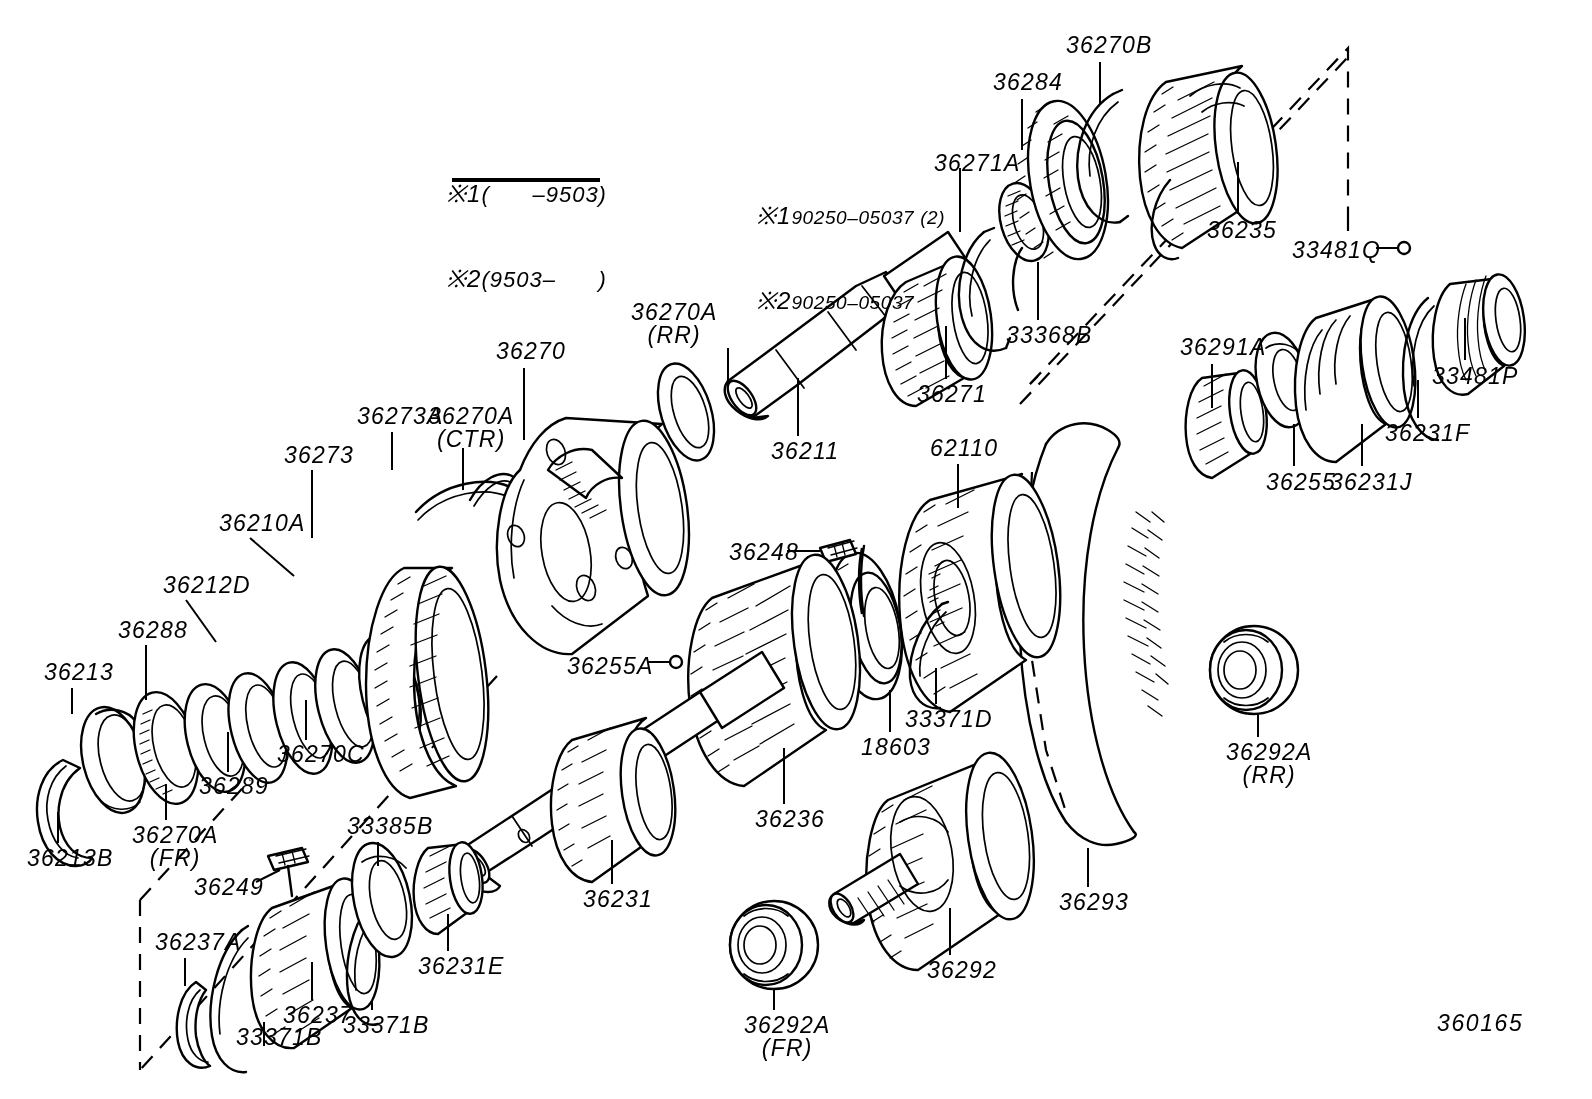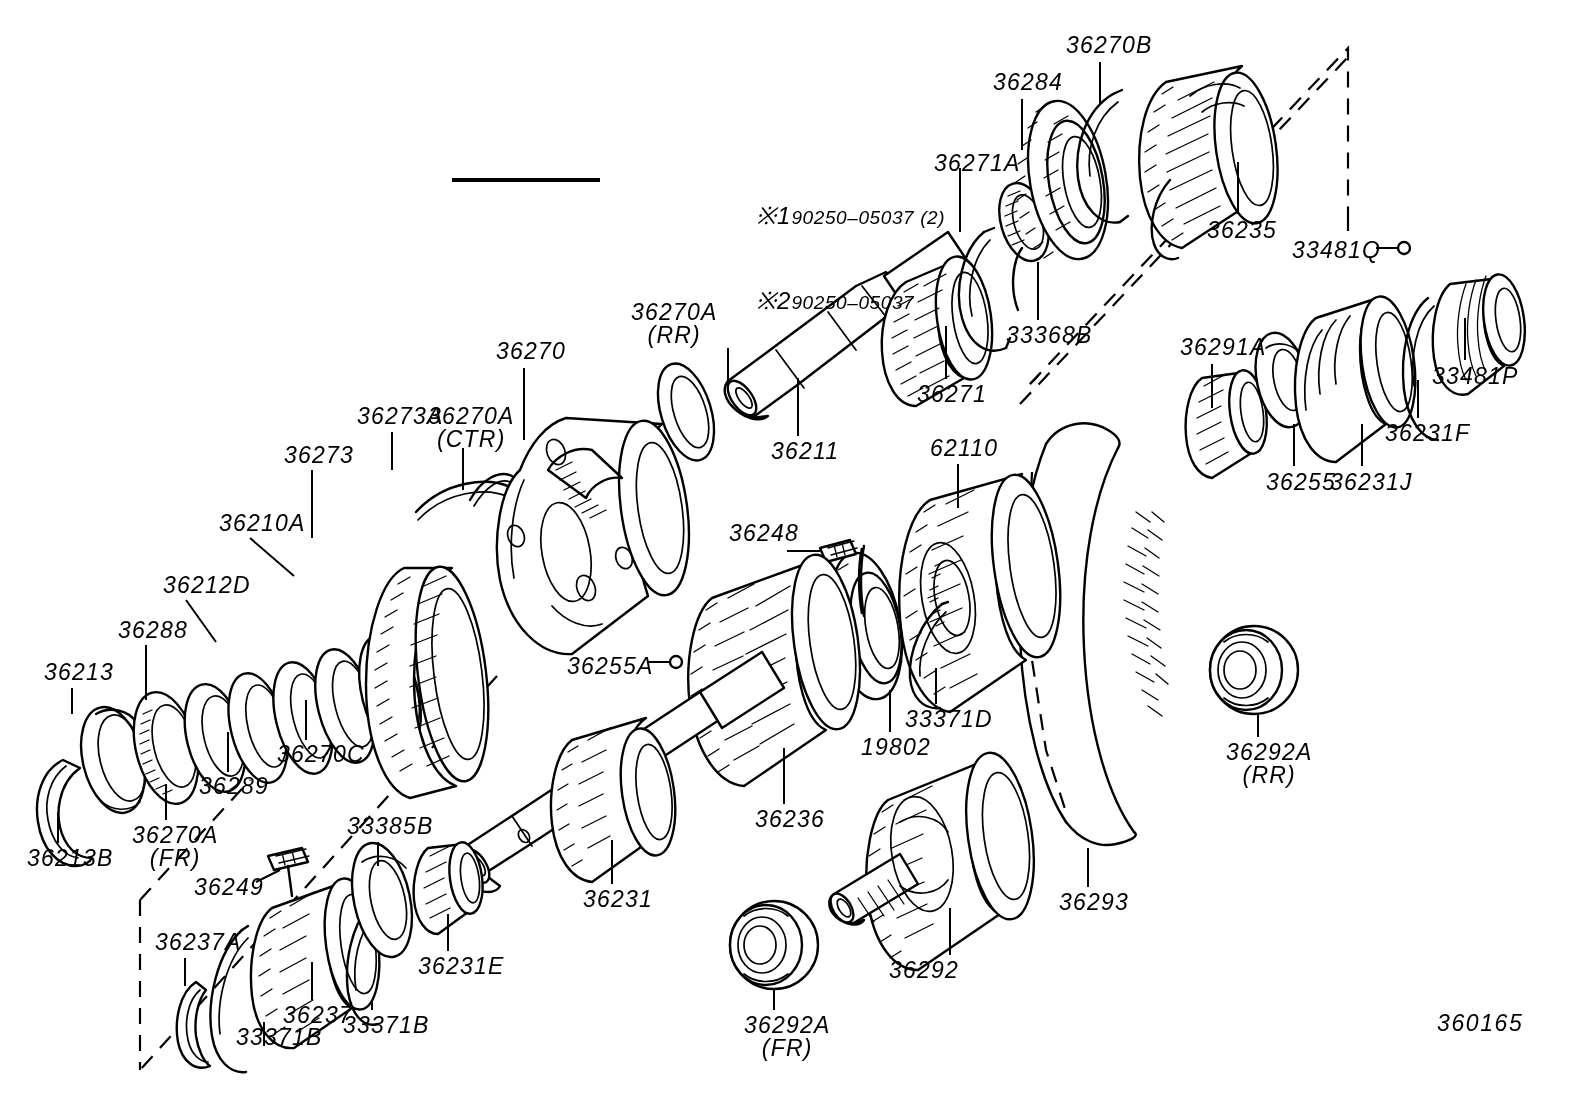--- a/index.html
+++ b/index.html
@@ -623,39 +623,43 @@
       <div class="lbl" style="left: 428px; top: 405px;"><div>36270A</div><div class="sub" style="text-align: center;">(CTR)</div></div>
       <div class="lbl" style="left: 284px; top: 444px;"><div>36273</div></div>
       <div class="lbl" style="left: 219px; top: 512px;"><div>36210A</div></div>
       <div class="lbl" style="left: 163px; top: 574px;"><div>36212D</div></div>
       <div class="lbl" style="left: 118px; top: 619px;"><div>36288</div></div>
       <div class="lbl" style="left: 44px; top: 661px;"><div>36213</div></div>
       <div class="lbl" style="left: 277px; top: 743px;"><div>36270C</div></div>
       <div class="lbl" style="left: 199px; top: 775px;"><div>36289</div></div>
       <div class="lbl" style="left: 132px; top: 824px;"><div>36270A</div><div class="sub" style="text-align: center;">(FR)</div></div>
       <div class="lbl" style="left: 27px; top: 847px;"><div>36213B</div></div>
-      <div class="lbl" style="left: 729px; top: 522px;"><div>36248</div></div>
+      <div class="lbl" style="left: 729px; top: 541px;"><div>36248</div></div>
       <div class="lbl" style="left: 567px; top: 655px;"><div>36255A</div></div>
       <div class="lbl" style="left: 905px; top: 708px;"><div>33371D</div></div>
-      <div class="lbl" style="left: 861px; top: 736px;"><div>19802</div></div>
+      <div class="lbl" style="left: 861px; top: 736px;"><div>18603</div></div>
       <div class="lbl" style="left: 755px; top: 808px;"><div>36236</div></div>
       <div class="lbl" style="left: 583px; top: 888px;"><div>36231</div></div>
       <div class="lbl" style="left: 347px; top: 815px;"><div>33385B</div></div>
       <div class="lbl" style="left: 194px; top: 876px;"><div>36249</div></div>
       <div class="lbl" style="left: 418px; top: 955px;"><div>36231E</div></div>
       <div class="lbl" style="left: 155px; top: 931px;"><div>36237A</div></div>
       <div class="lbl" style="left: 343px; top: 1014px;"><div>33371B</div></div>
       <div class="lbl" style="left: 283px; top: 1004px;"><div>36237</div></div>
       <div class="lbl" style="left: 236px; top: 1026px;"><div>33371B</div></div>
       <div class="lbl" style="left: 744px; top: 1014px;"><div>36292A</div><div class="sub" style="text-align: center;">(FR)</div></div>
-      <div class="lbl" style="left: 889px; top: 959px;"><div>36292</div></div>
+      <div class="lbl" style="left: 927px; top: 959px;"><div>36292</div></div>
       <div class="lbl" style="left: 1059px; top: 891px;"><div>36293</div></div>
       <div class="lbl" style="left: 1226px; top: 741px;"><div>36292A</div><div class="sub" style="text-align: center;">(RR)</div></div>
     </div>
 
+  <div class="note" style="left:446px; top:124px;">
+    <div><span class="star">※1</span><span>(      –9503)</span></div>
+    <div><span class="star">※2</span><span>(9503–      )</span></div>
+  </div>
   <div style="position:absolute;left:452px;top:178px;width:148px;height:4px;background:#000;"></div>
 
   <div class="note" style="left:756px; top:146px;">
     <div><span class="star">※1</span><span class="small">90250–05037 (2)</span></div>
     <div><span class="star">※2</span><span class="small">90250–05037</span></div>
   </div>
 
   <div class="diagid" style="left:1437px; top:994px;margin-top:16px;">360165</div>
 
 </div>

